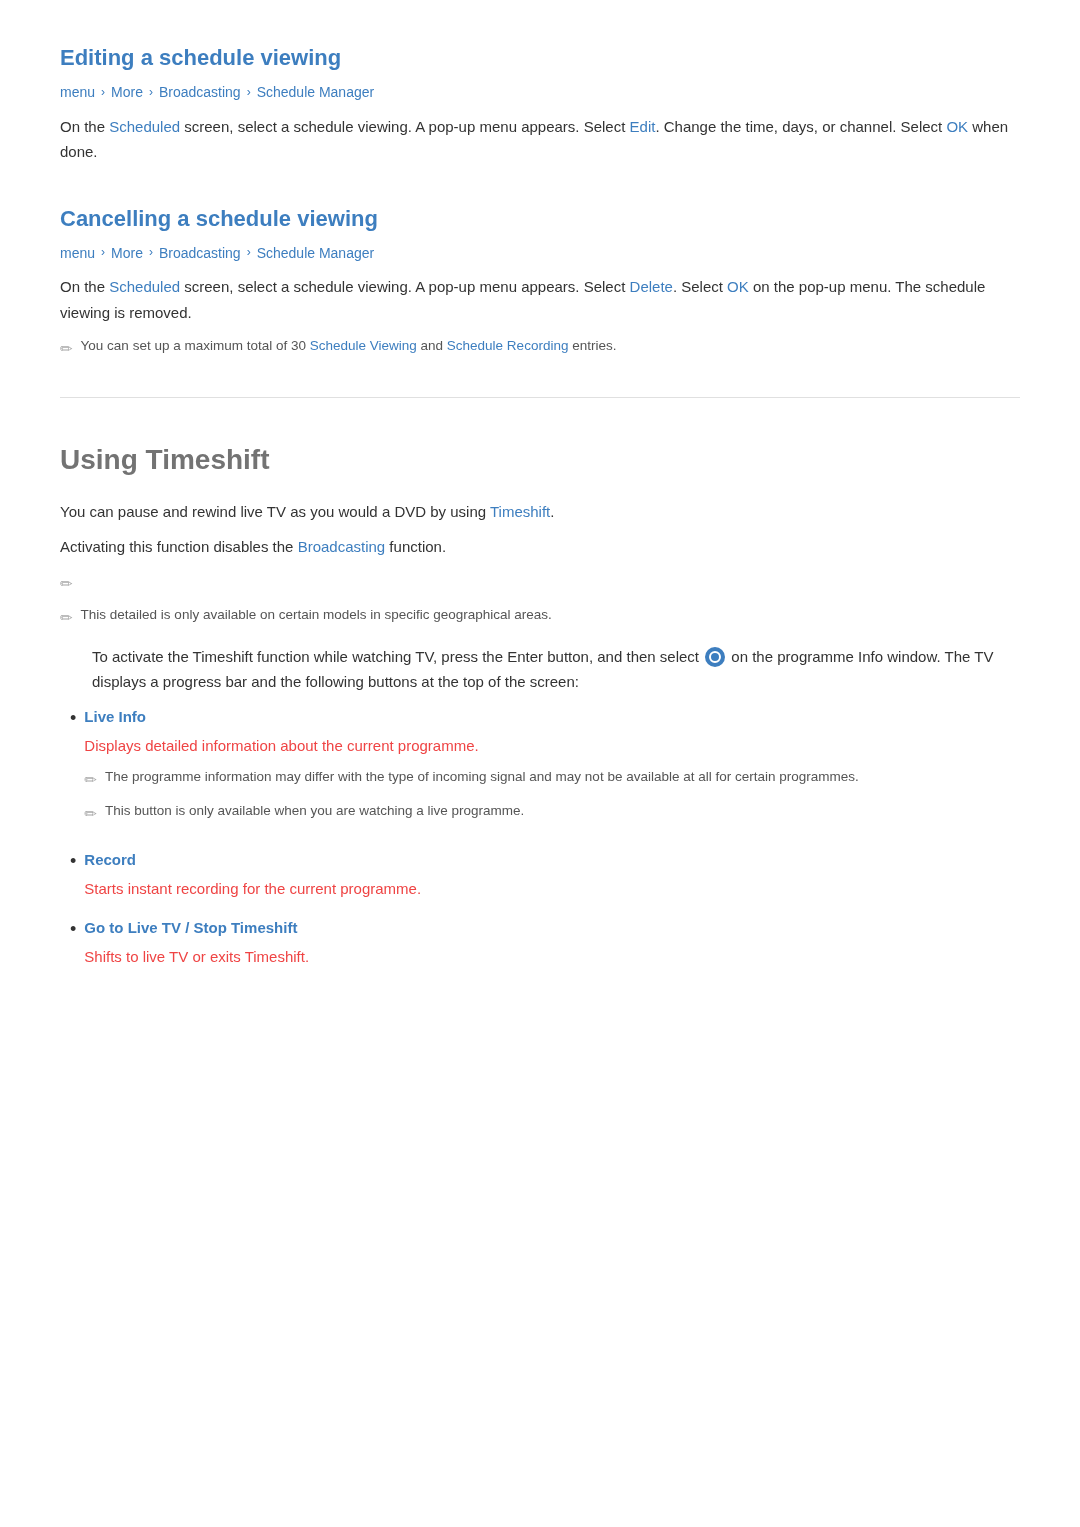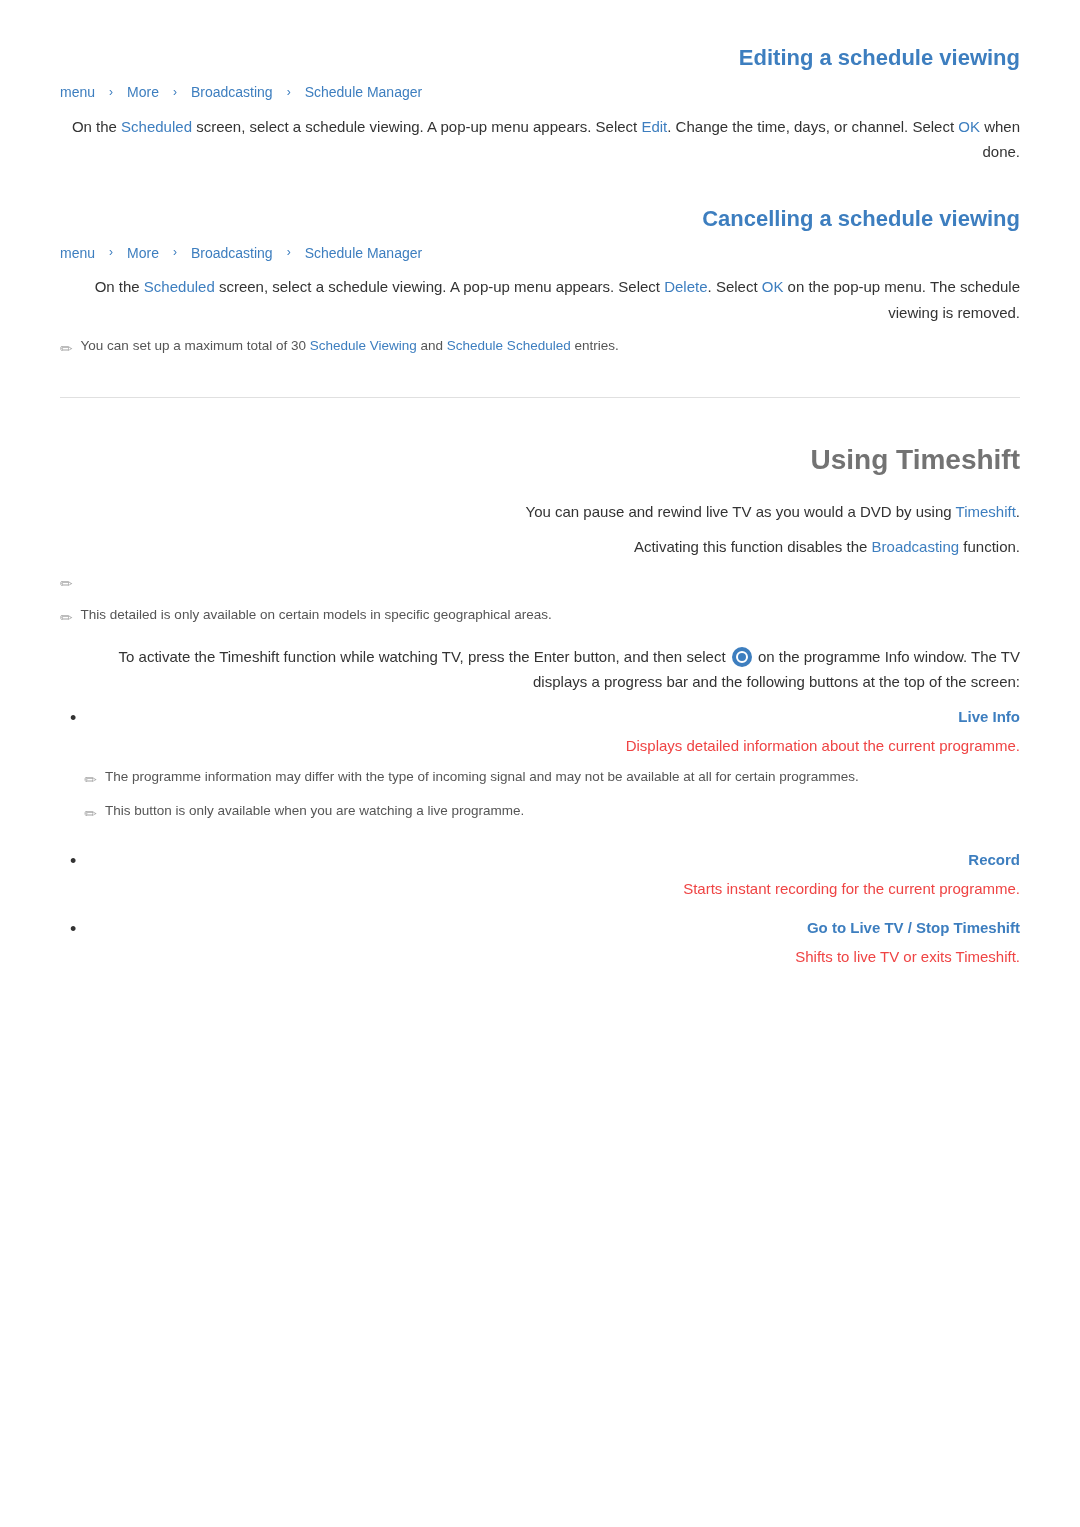--- a/index.html
+++ b/index.html
@@ -8,42 +8,41 @@
       font-family: 'Segoe UI', Arial, sans-serif;
       font-size: 15px;
       color: #333333;
       line-height: 1.6;
       padding: 40px 60px;
       max-width: 1080px;
     }
 
     .section {
       margin-bottom: 36px;
-      text-align: right;
     }
 
     h2.section-title {
       font-size: 22px;
       font-weight: 600;
       color: #3d7ebf;
       margin-bottom: 6px;
     }
 
     h1.section-title-large {
       font-size: 28px;
       font-weight: 600;
       color: #737373;
       margin-bottom: 16px;
       margin-top: 40px;
     }
 
     .breadcrumb {
       display: flex;
       align-items: center;
-      gap: 12px;
+      gap: 4px;
       font-size: 14px;
       margin-bottom: 10px;
     }
 
     .breadcrumb a, .link {
       color: #3d7ebf;
       text-decoration: none;
     }
 
     .breadcrumb .chevron {
@@ -189,21 +188,21 @@
     <span class="link">Schedule Manager</span>
   </div>
 
   <p class="body-text">
     On the <span class="link">Scheduled</span> screen, select a schedule viewing. A pop-up menu appears. Select <span class="link">Delete</span>. Select <span class="link">OK</span> on the pop-up menu. The schedule viewing is removed.
   </p>
 
   <div class="note">
     <span class="pencil-icon note-icon">✏</span>
     <span>
-      You can set up a maximum total of 30 <span class="link">Schedule Viewing</span> and <span class="link">Schedule Scheduled</span> entries.
+      You can set up a maximum total of 30 <span class="link">Schedule Viewing</span> and <span class="link">Schedule Recording</span> entries.
     </span>
   </div>
 </div>
 
 <hr class="divider">
 
 <div class="section">
   <h1 class="section-title-large">Using Timeshift</h1>
 
   <p class="body-text">

